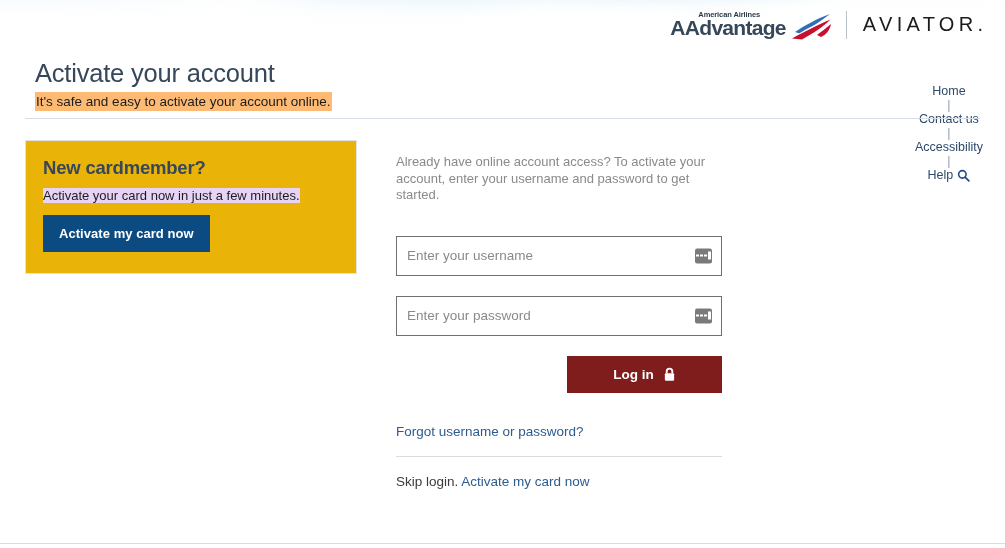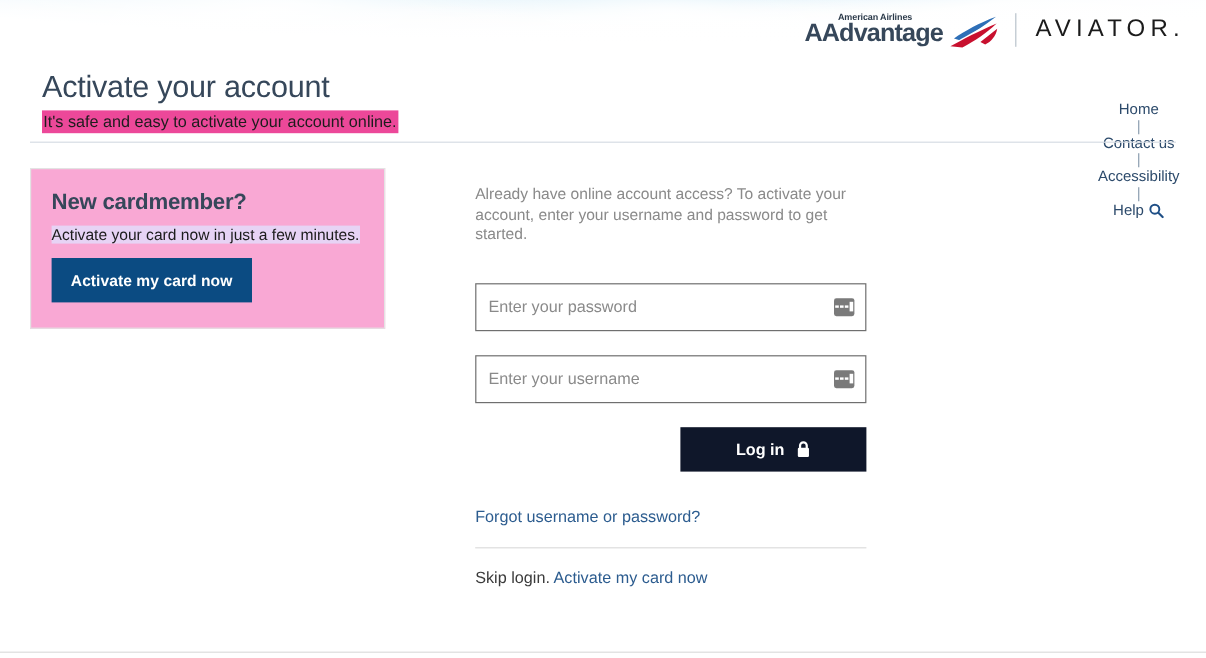--- a/index.html
+++ b/index.html
@@ -129,21 +129,21 @@
     letter-spacing: -0.2px;
     line-height: 30px;
     margin: 0;
   }
   .page-sub {
     display: inline-block;
     font-size: 13.5px;
     color: #1c1c1c;
     line-height: 17px;
     margin-top: 4px;
-    background: #ec4899;
+    background: #fdba74;
     padding: 1px 1px 1px 1px;
   }
 
   .utility-nav {
     position: absolute;
     right: 22px;
     top: 26px;
     display: flex;
     align-items: center;
     font-size: 12.5px;
@@ -177,22 +177,22 @@
     top: 140px;
     left: 0;
     width: 1005px;
   }
 
   
   .card {
     position: absolute;
     left: 25px;
     top: 0;
-    width: 296px;
-    background: #f9a8d4;
+    width: 332px;
+    background: #eab308;
     border: 1px solid #e3e3e3;
     padding: 16px 17px 21px 17px;
   }
   .card h2 {
     margin: 0 0 9px 0;
     font-size: 18.5px;
     font-weight: 700;
     color: #36475a;
     letter-spacing: -0.2px;
   }
@@ -286,21 +286,21 @@
   }
 
   .login-row {
     display: flex;
     justify-content: flex-end;
     margin-top: 11px;
   }
   .btn-login {
     width: 155px;
     height: 37px;
-    background: #0f172a;
+    background: #7f1d1d;
     color: #ffffff;
     border: none;
     font-size: 13.5px;
     font-weight: 700;
     font-family: "Liberation Sans", sans-serif;
     cursor: pointer;
     display: inline-flex;
     align-items: center;
     justify-content: center;
     gap: 9px;
@@ -390,31 +390,31 @@
   <div class="card">
     <h2>New cardmember?</h2>
     <p><span class="hl">Activate your card now in just a few minutes.</span></p>
     <button class="btn-primary">Activate my card now</button>
   </div>
 
   <div class="right-col">
     <p class="lead">Already have online account access? To activate your account, enter your username and password to get started.</p>
 
     <div class="field">
-      <input type="password" placeholder="Enter your password" style="">
+      <input type="text" placeholder="Enter your username" style="">
       <span class="autofill-ico">
         <i></i>
         <i></i>
         <i></i>
         <i class="bar"></i>
       </span>
     </div>
 
     <div class="field">
-      <input type="text" placeholder="Enter your username" style="">
+      <input type="password" placeholder="Enter your password" style="">
       <span class="autofill-ico">
         <i></i>
         <i></i>
         <i></i>
         <i class="bar"></i>
       </span>
     </div>
 
     <div class="login-row">
       <button class="btn-login">

